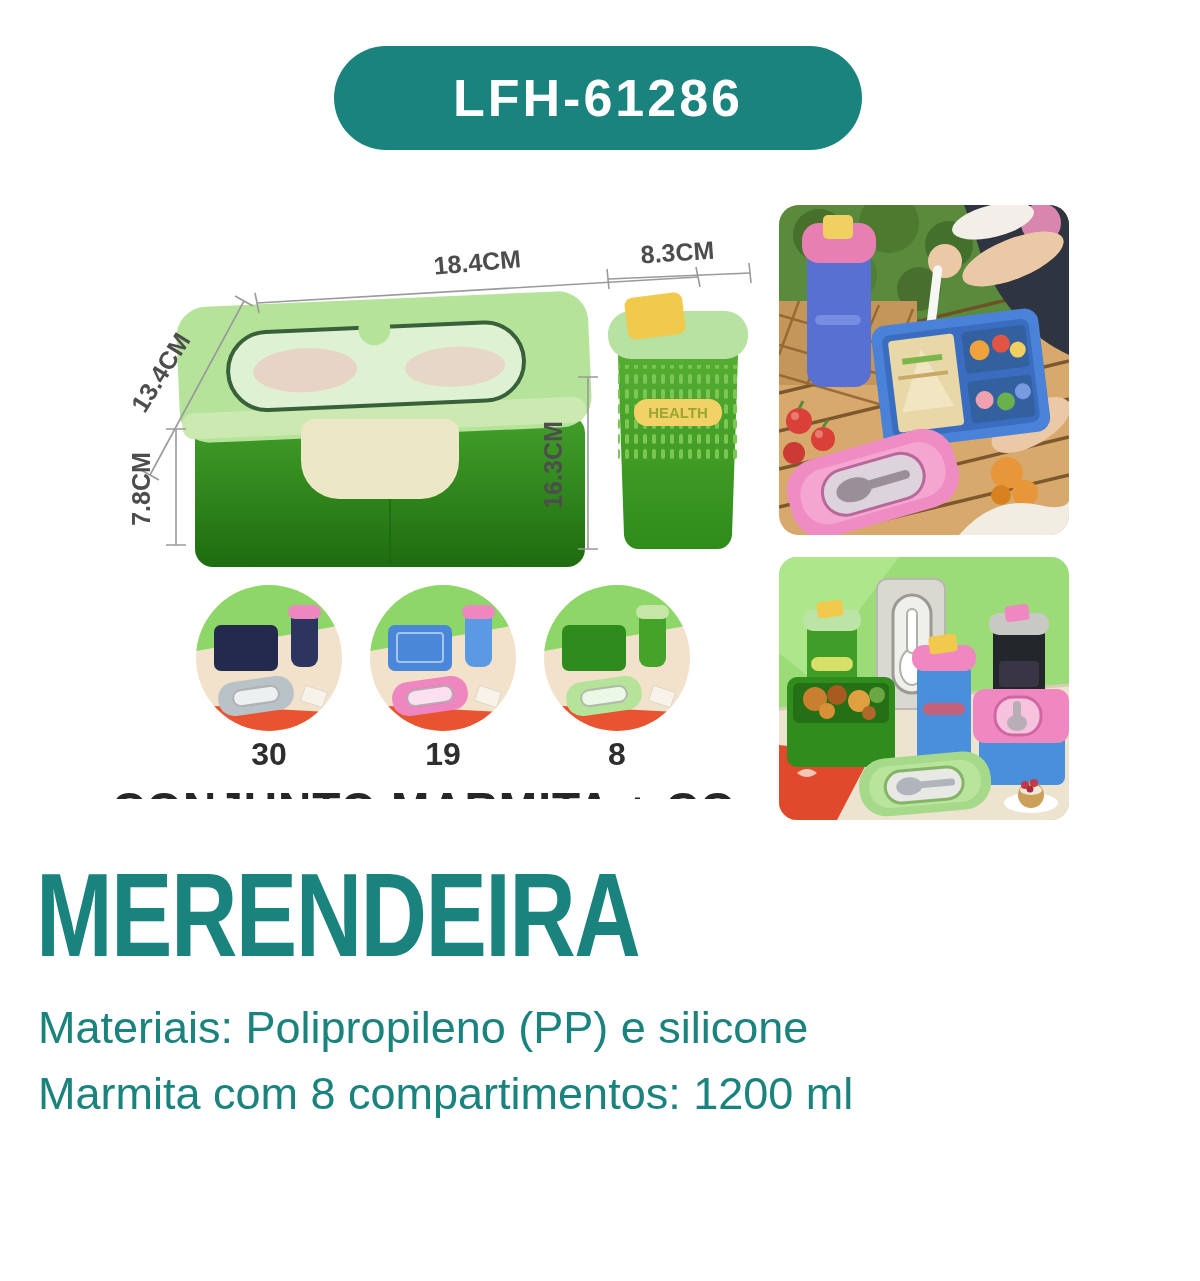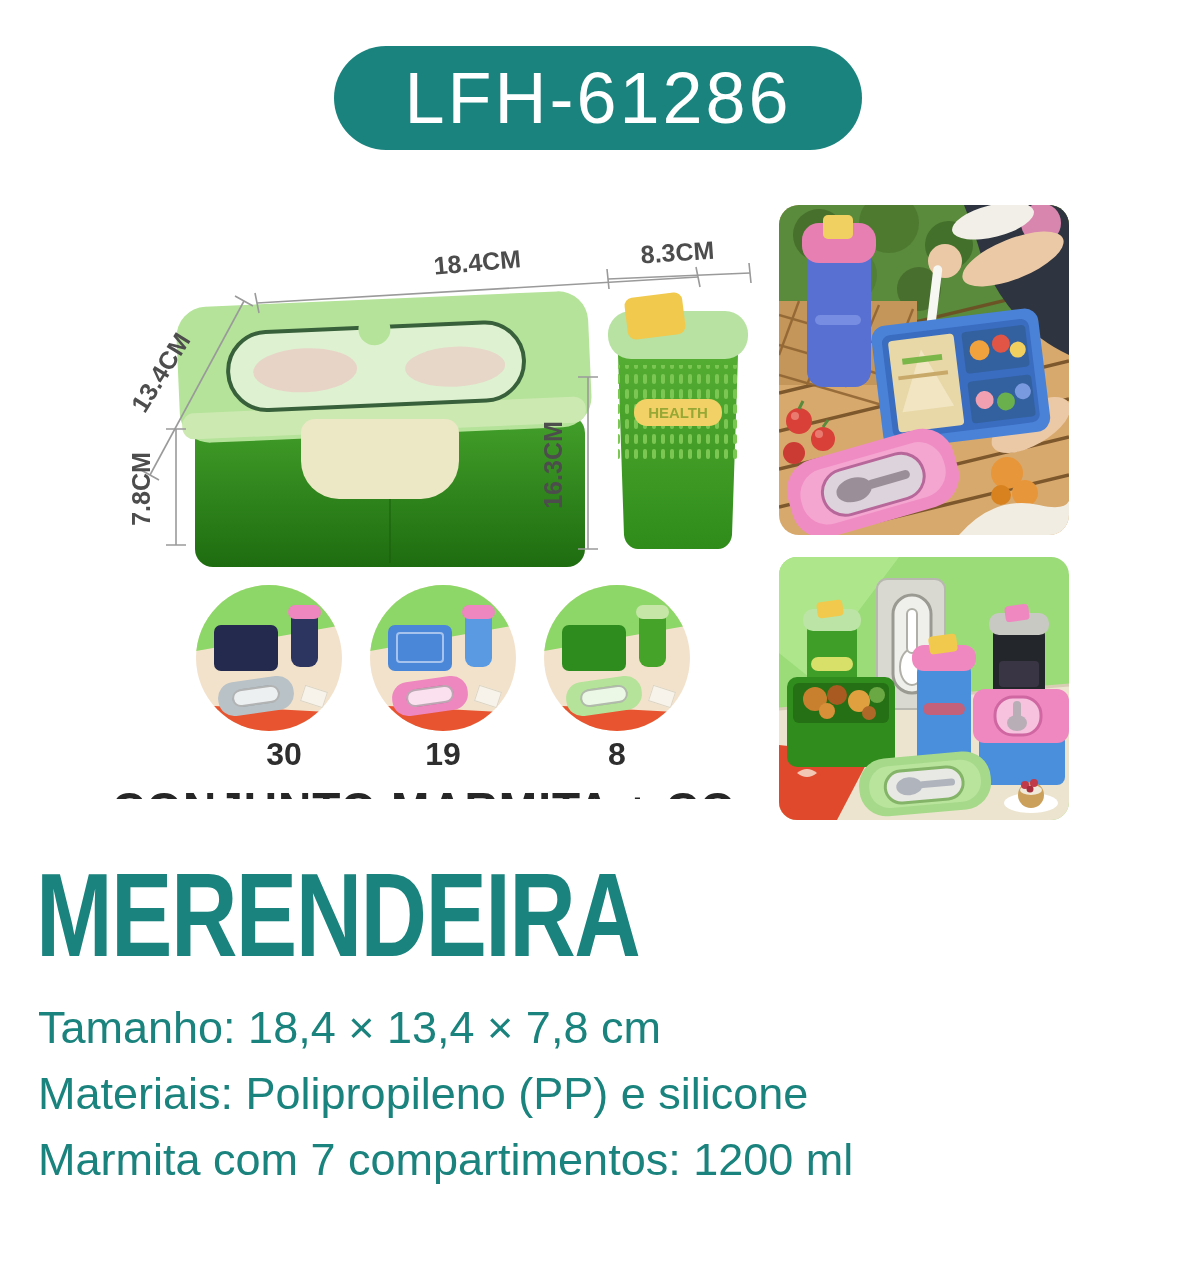--- a/index.html
+++ b/index.html
@@ -9,21 +9,21 @@
     background:#ffffff;
     font-family:"Liberation Sans", sans-serif;
   }
   
   .badge {
     position:absolute; left:334px; top:46px; width:528px; height:104px;
     background:var(--accent); border-radius:52px;
     display:flex; align-items:center; justify-content:center;
   }
   .badge-text {
-    color:var(--badge-text); font-size:72px; font-weight:400; letter-spacing:3px;
+    color:var(--badge-text); font-size:52px; font-weight:700; letter-spacing:3px;
   }
   
   .diagram { position:absolute; left:110px; top:232px; width:660px; height:340px; }
   .dim-label { font-size:25px; font-weight:700; fill:var(--dim-label); }
   .dimline { stroke:#9a9a9a; stroke-width:1.6; fill:none; }
   
   .photo { position:absolute; overflow:hidden; border-radius:20px; }
   .photo-top { left:779px; top:205px; width:290px; height:330px; }
   .photo-bottom { left:779px; top:557px; width:290px; height:263px; border-radius:18px; }
   
@@ -313,28 +313,27 @@
     <div class="grass-top"></div>
     <div class="mat-bottom"></div>
     <div class="t-box" style="background:var(--box-green);"></div>
     <div class="t-cup" style="background:var(--cup-green);"></div>
     <div class="t-cup-lid" style="background:#c6e6a8;"></div>
     <div class="t-lid" style="background:var(--lid-green);">
         <div class="win"></div>
       </div>
     <div class="t-napkin"></div>
   </div>
-  <div class="thumb-label" style="left:211px;">30</div>
+  <div class="thumb-label" style="left:196px;">30</div>
   <div class="thumb-label" style="left:370px;">19</div>
   <div class="thumb-label" style="left:544px;">8</div>
 
   <div class="caption-clip">
     <span>CONJUNTO MARMITA + COPO</span>
   </div>
 
   <div class="title">MERENDEIRA</div>
   <div class="specs">
-    <div class="spec-line">Tamanho: 18,4 × 13,4 × 7,8 cm</div>
     <div class="spec-line">Materiais: Polipropileno (PP) e silicone</div>
-    <div class="spec-line">Marmita com 7 compartimentos: 1200 ml</div>
+    <div class="spec-line">Marmita com 8 compartimentos: 1200 ml</div>
   </div>
 
 </div>
 
 </body></html>

